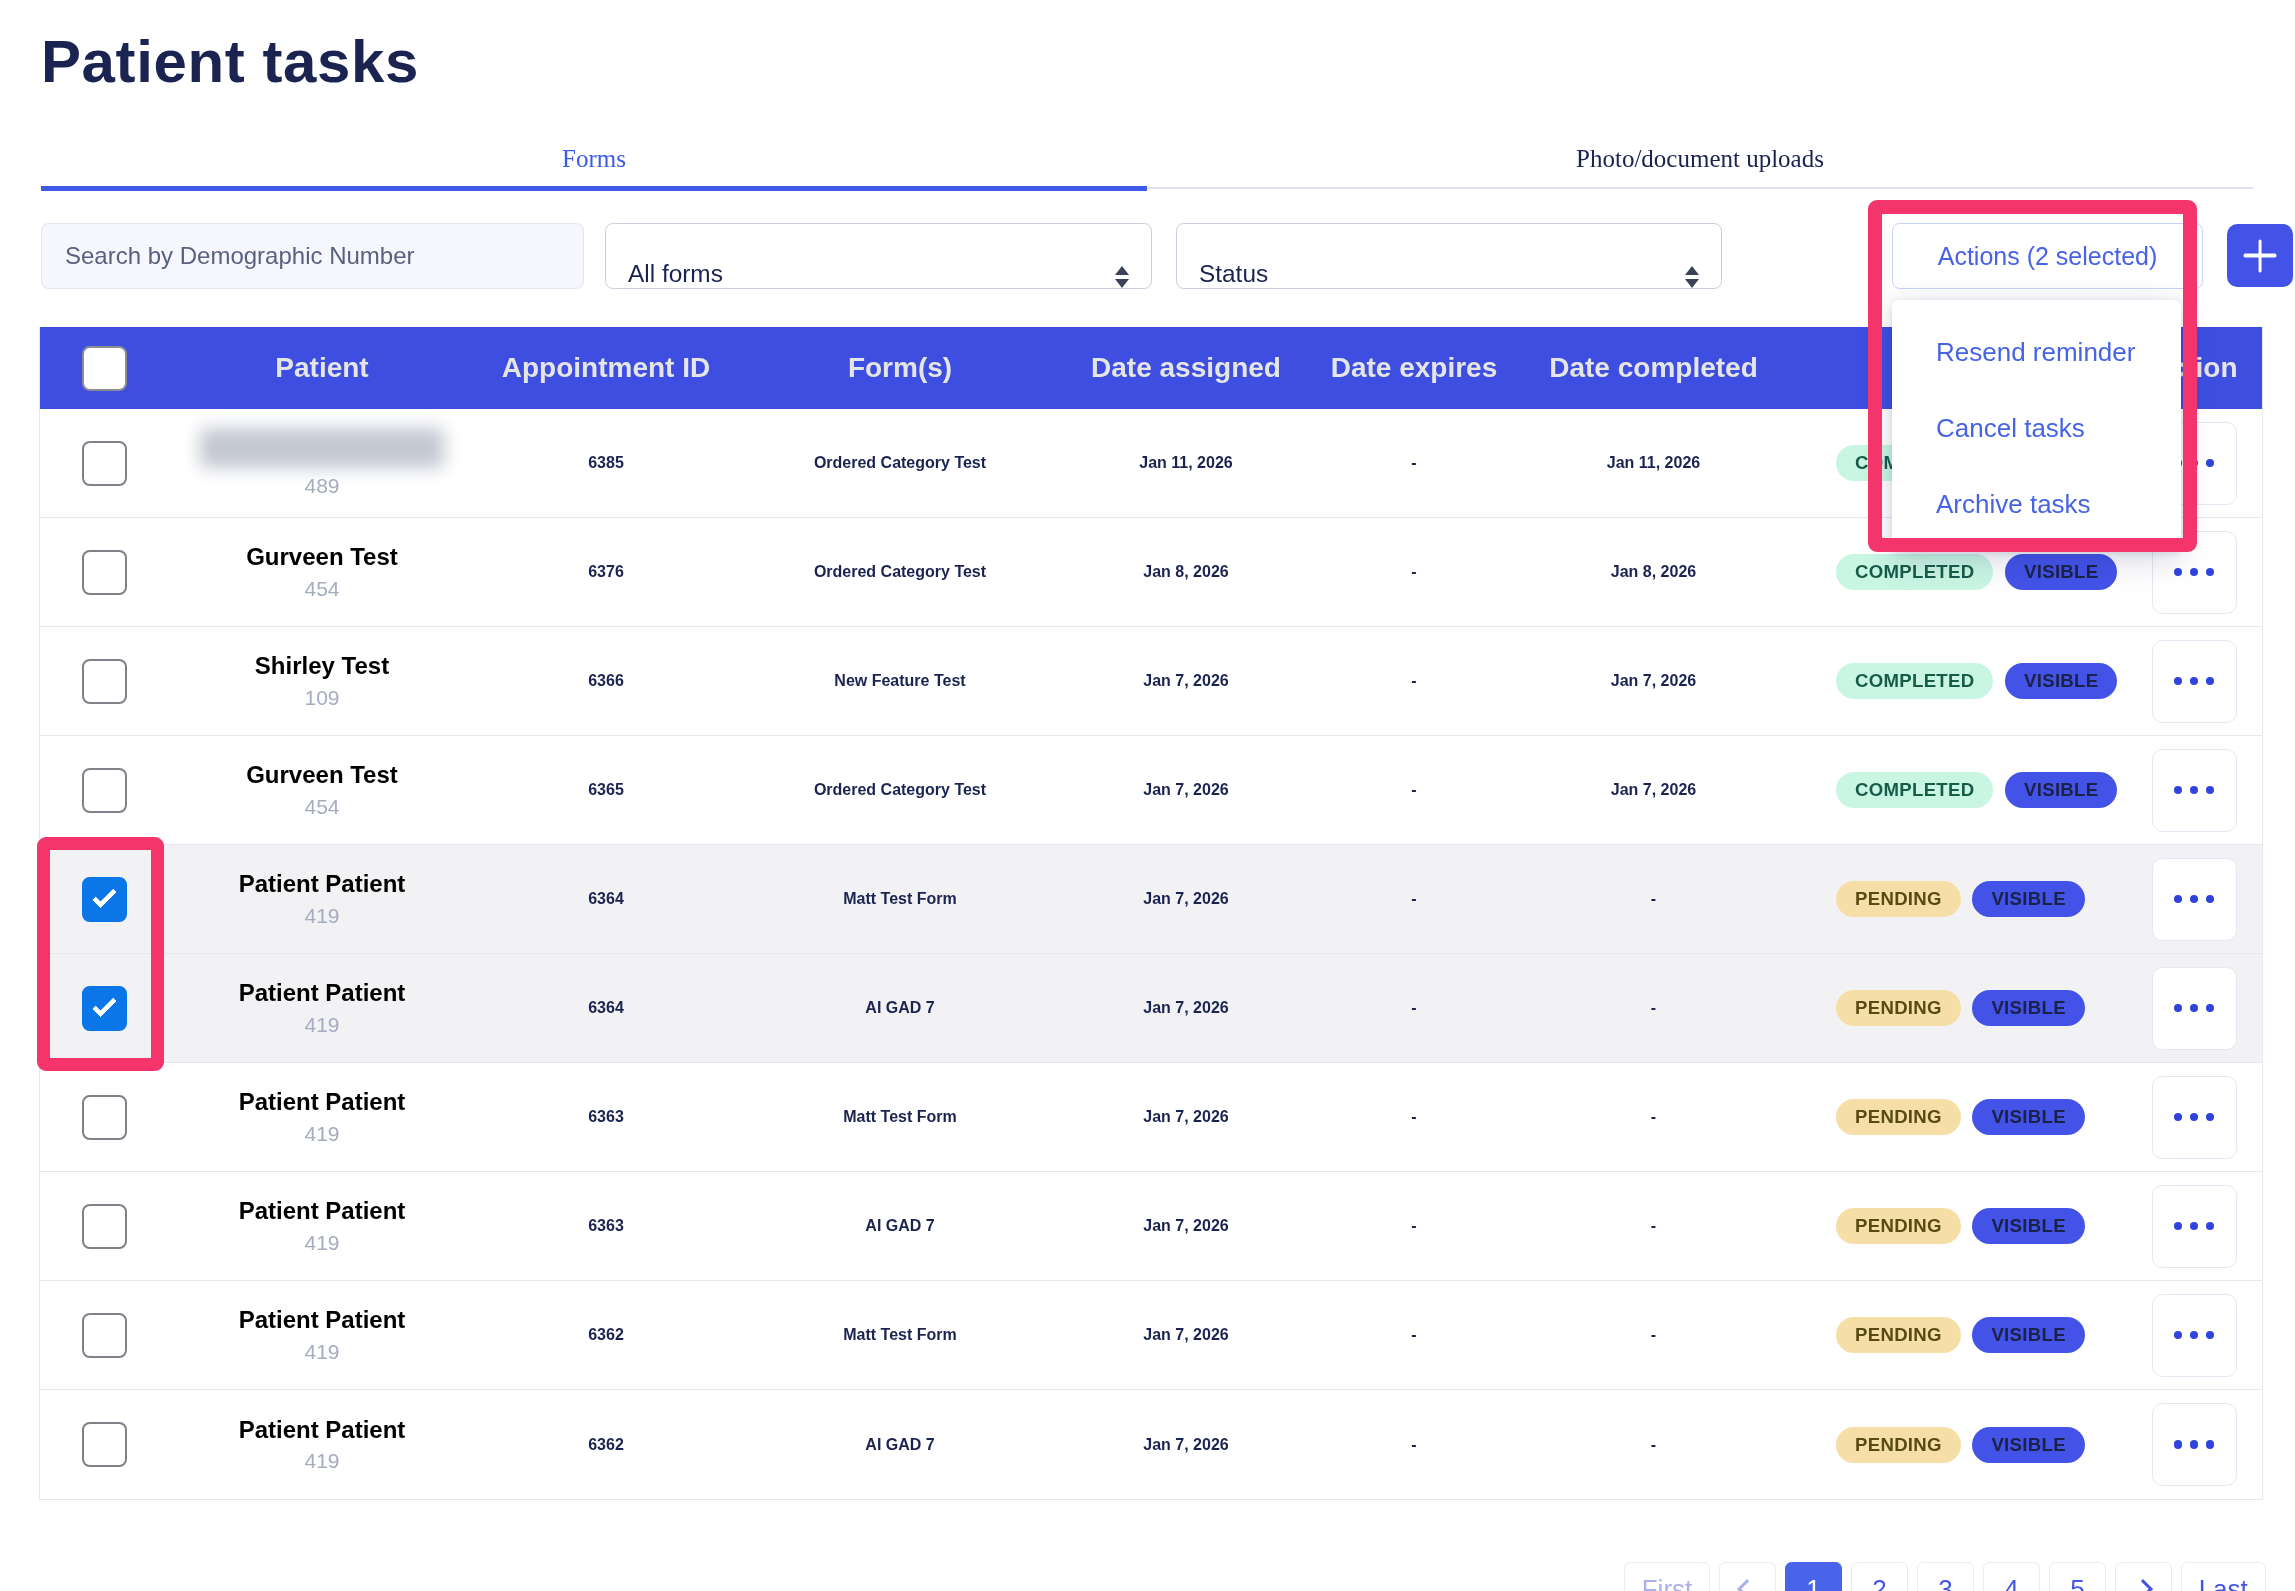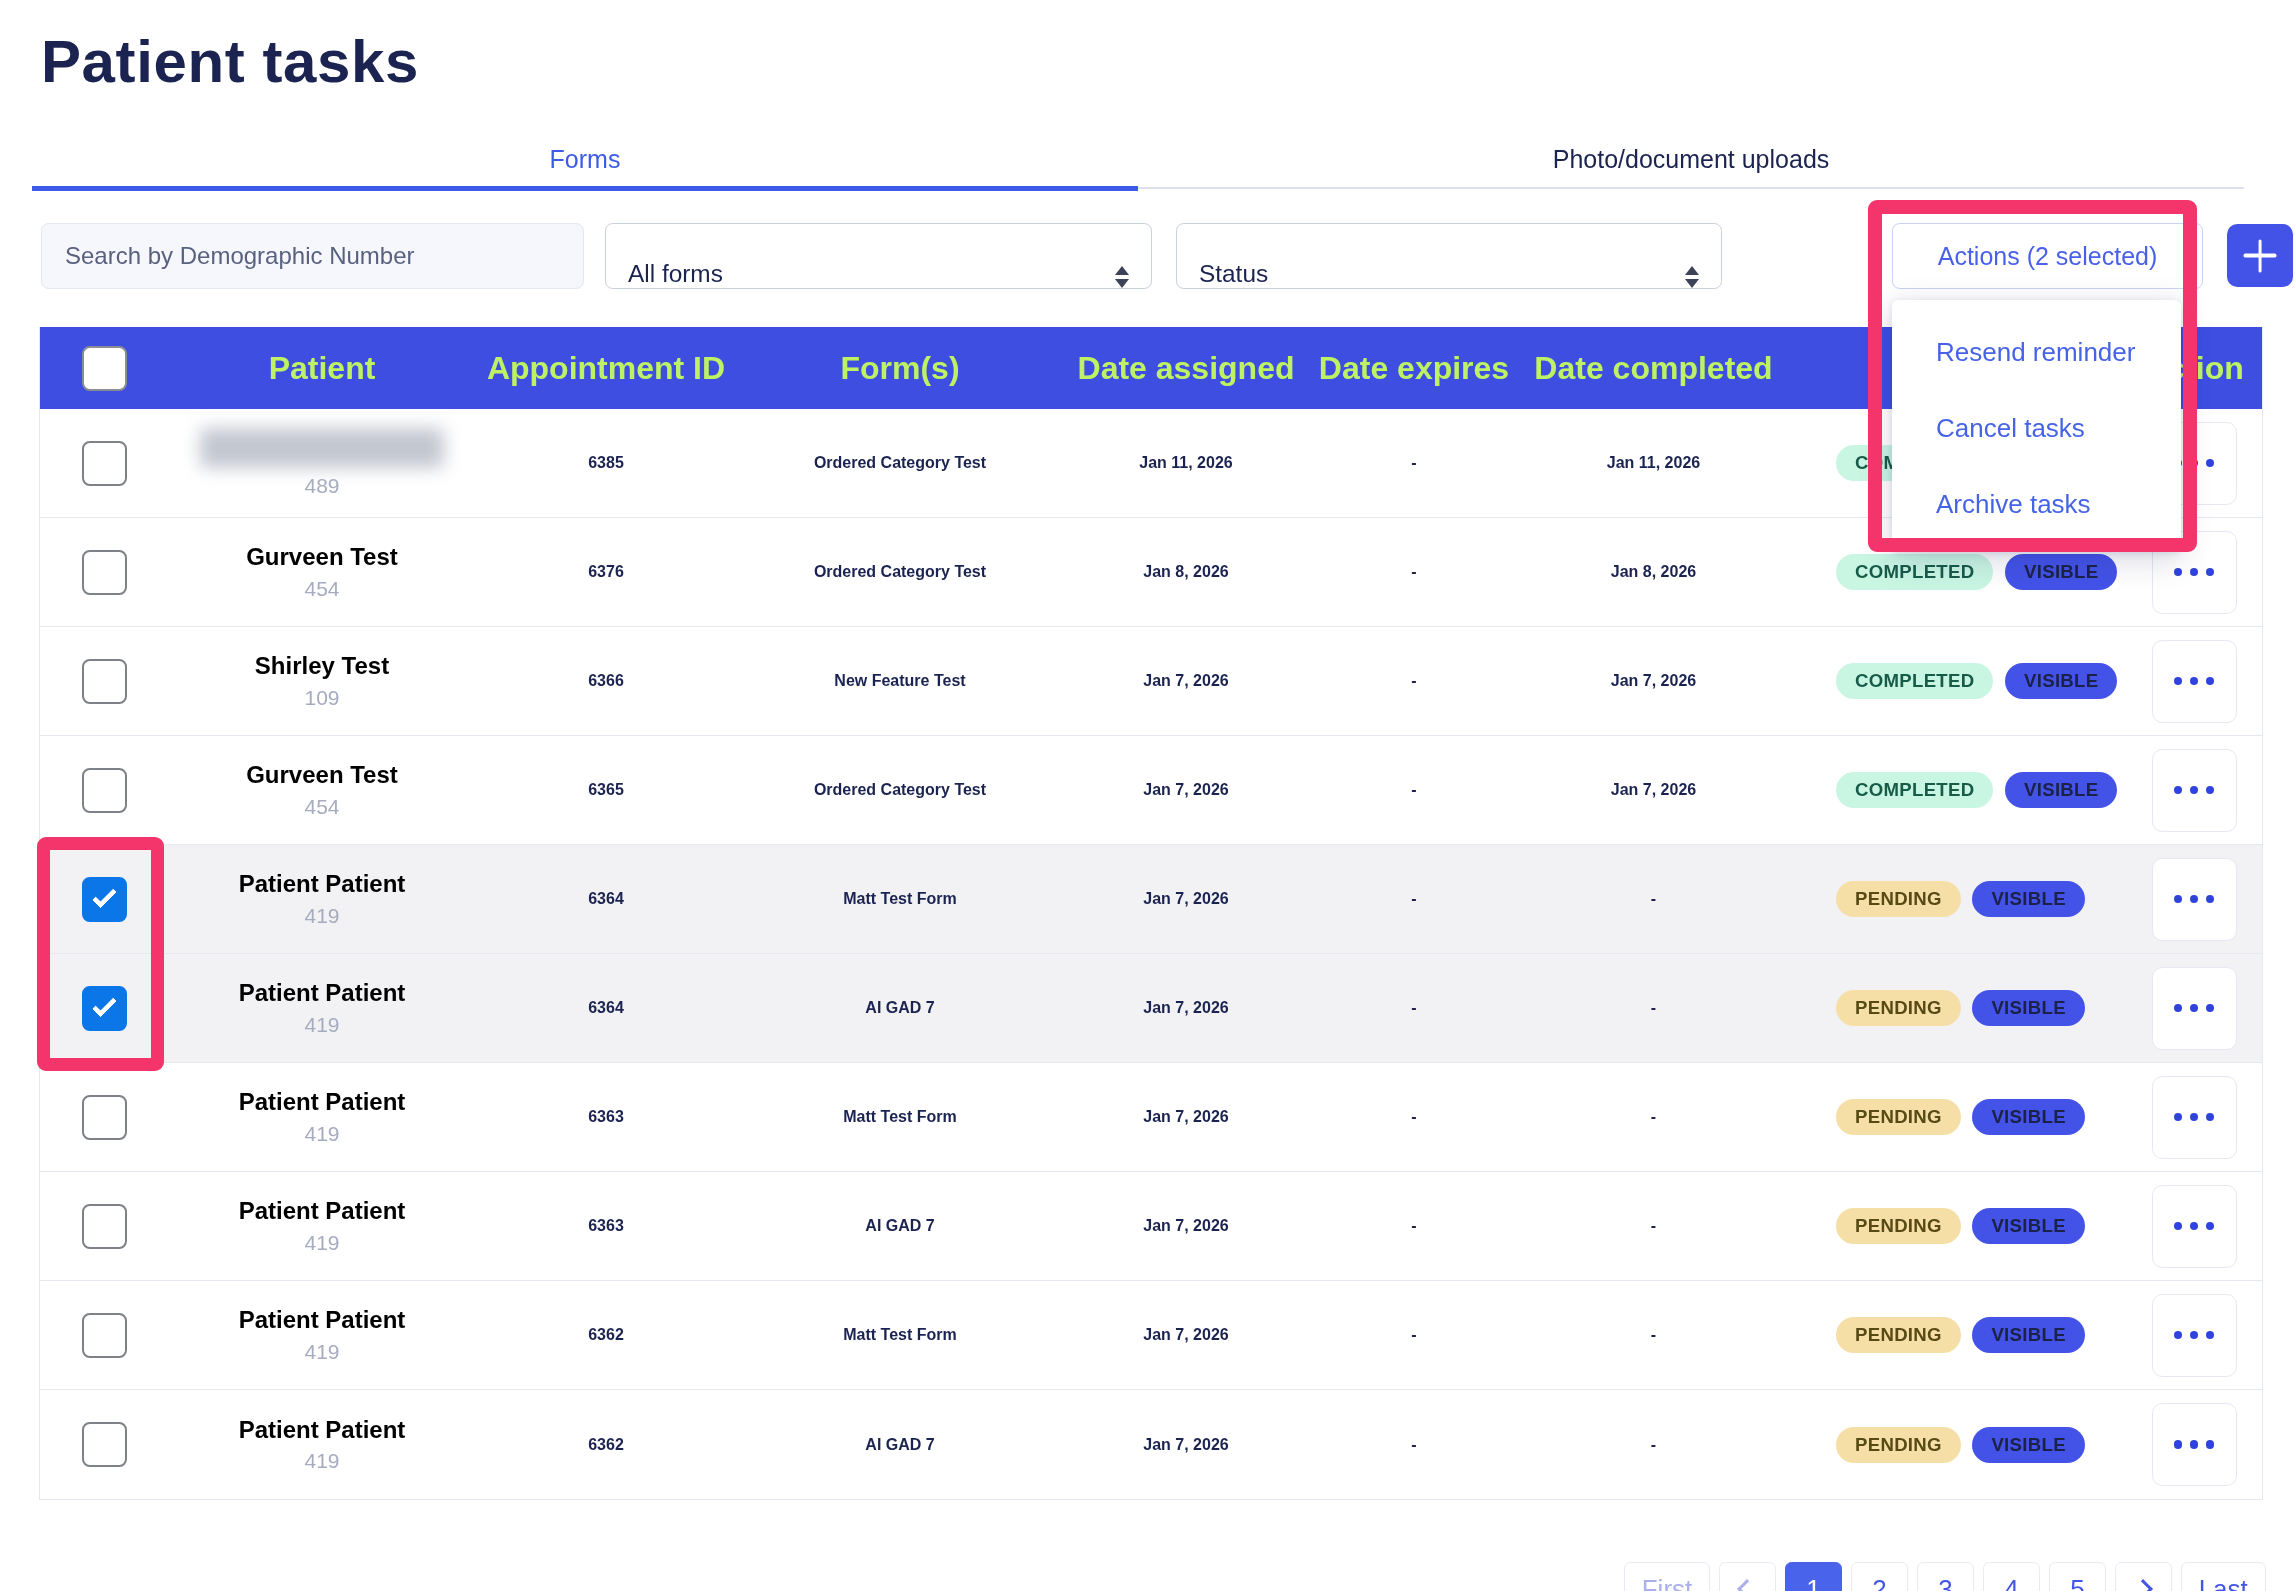--- a/index.html
+++ b/index.html
@@ -4,21 +4,21 @@
 <style>
   * { margin:0; padding:0; box-sizing:border-box; }
   html,body { background:#ffffff; }
   body { font-family:"Liberation Sans", sans-serif; color:#1B2350; }
   .page { position:relative; width:2295px; height:1592px; background:#fff; overflow:hidden; }
 
   
   .title { position:absolute; left:41px; top:27px; font-size:60px; font-weight:700; color:#1B2350; letter-spacing:0.6px; }
 
   
-  .tabs { position:absolute; left:32px; top:145px; width:2212px; height:44px; display:flex; border-bottom:2.6px solid #DDE1EB; }
+  .tabs { position:absolute; left:41px; top:145px; width:2212px; height:44px; display:flex; border-bottom:2.6px solid #DDE1EB;font-family:Liberation Serif, serif; }
   .tab { flex:1 1 50%; display:flex; align-items:flex-start; justify-content:center; font-size:25px; cursor:pointer; position:relative; }
   .tab.active { color:#3D5BE8; }
   .tab.active::after { content:""; position:absolute; left:0; right:0; bottom:-3.9px; height:5.1px; background:#3D5BE8; }
   .tab.inactive { color:#1B2350; }
 
   
   .filters { position:absolute; left:0; top:223px; width:2295px; height:66px; }
   .search-input { position:absolute; left:41px; top:0; width:543px; height:66px; background:#F6F7FC; border:1.3px solid #E2E6F1; border-radius:7.7px; font-size:24px; color:#1B2350; padding:0 23px; font-family:"Liberation Sans",sans-serif; outline:none; }
   .search-input::placeholder { color:#59617F; opacity:1; }
   .select { position:absolute; top:0; height:66px; background:#fff; border:1.3px solid #C9CFDC; border-radius:7.7px; display:flex; align-items:flex-end; padding:0 22px; font-size:24.4px; color:#1B2350; cursor:pointer; }
@@ -34,21 +34,21 @@
   .plus-icon::before { content:""; position:absolute; left:50%; top:0; width:3.9px; height:100%; background:#fff; transform:translateX(-50%); border-radius:1.9px; }
   .plus-icon::after { content:""; position:absolute; top:50%; left:0; height:3.9px; width:100%; background:#fff; transform:translateY(-50%); border-radius:1.9px; }
 
   
   .menu { position:absolute; left:1892px; top:300px; width:289px; height:252px; background:#fff; border-radius:6.4px; box-shadow:0 7.7px 32px rgba(25,35,90,.18), 0 1.3px 6.4px rgba(25,35,90,.10); z-index:20; padding-top:14px; }
   .menu-item { height:76px; display:flex; align-items:center; padding-left:44px; font-size:26px; color:#4663E6; cursor:pointer; }
 
   
   .table { position:absolute; left:39px; top:327px; width:2224px; border:1.3px solid #E6E8EF; border-top:none; background:#fff; }
   .thead { display:flex; height:82px; background:#3D4EE1; align-items:center; }
-  .thead .cell { color:#bef264; font-weight:700; font-size:32px; }
+  .thead .cell { color:#e5e5e5; font-weight:700; font-size:28px; }
   .trow { display:flex; height:109px; align-items:center; border-bottom:1.3px solid #E6E8EF; background:#fff; }
   .trow:last-child { border-bottom:none; }
   .trow.selected { background:#F2F2F4; }
   .cell { display:flex; align-items:center; justify-content:center; text-align:center; }
   .c1 { flex:0 0 128px; } .c2 { flex:0 0 308px; } .c3 { flex:0 0 260px; }
   .c4 { flex:0 0 328px; } .c5 { flex:0 0 244px; } .c6 { flex:0 0 212px; }
   .c7 { flex:0 0 267px; } .c8 { flex:0 0 340px; } .c9 { flex:0 0 134px; }
   .strong { font-weight:700; font-size:16px; color:#1B2350;text-align:right; }
   .patient { flex-direction:column; gap:5.1px; }
   .pname { font-weight:700; font-size:24px; color:#000000; }

